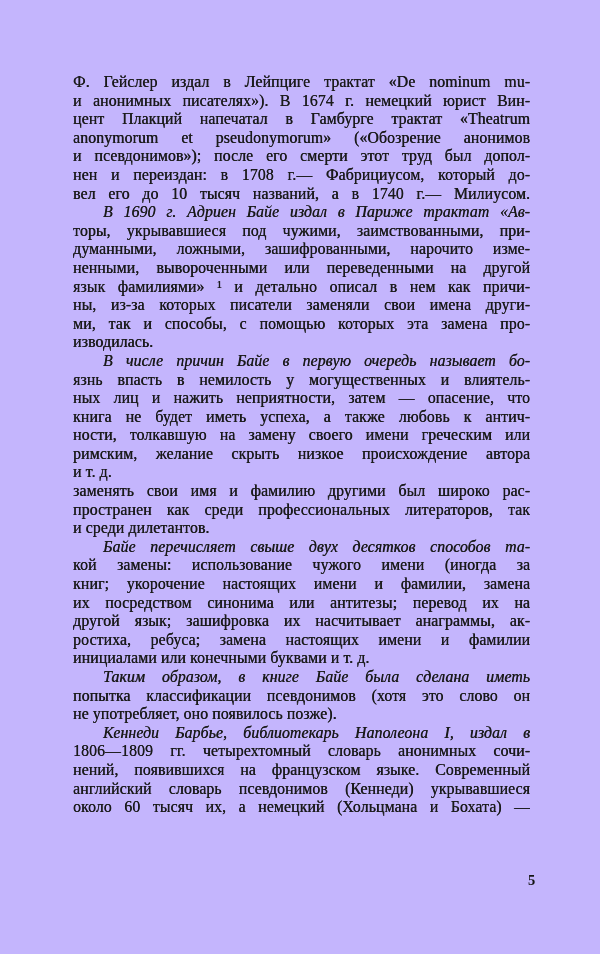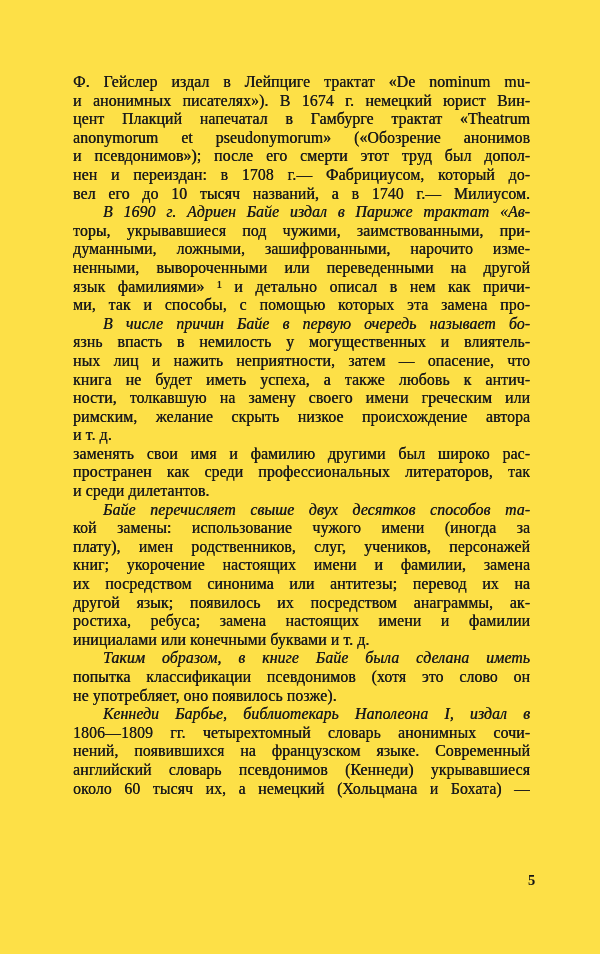--- a/index.html
+++ b/index.html
@@ -9,21 +9,21 @@
   body {
     width: 600px;
     height: 954px;
     background: #ffffff;
     font-family: "Liberation Serif", serif;
   }
   .page {
     position: relative;
     width: 600px;
     height: 954px;
-    background: #fde047;
+    background: #c4b5fd;
     overflow: hidden;
   }
   .text-block {
     position: absolute;
     left: 73px;
     top: 73px;
     width: 457px;
     color: #1b1b1b;
     font-size: 15.8px;
   }
@@ -73,43 +73,44 @@
         <div class="line">и псевдонимов»); после его смерти этот труд был допол-</div>
         <div class="line">нен и переиздан: в 1708 г.— Фабрициусом, который до-</div>
         <div class="line">вел его до 10 тысяч названий, а в 1740 г.— Милиусом.</div>
       </div>
       <div class="paragraph">
         <div class="line first-indent">В 1690 г. Адриен Байе издал в Париже трактат «Ав-</div>
         <div class="line">торы, укрывавшиеся под чужими, заимствованными, при-</div>
         <div class="line">думанными, ложными, зашифрованными, нарочито изме-</div>
         <div class="line">ненными, вывороченными или переведенными на другой</div>
         <div class="line">язык фамилиями» ¹ и детально описал в нем как причи-</div>
+        <div class="line">ны, из-за которых писатели заменяли свои имена други-</div>
         <div class="line">ми, так и способы, с помощью которых эта замена про-</div>
+        <div class="line endpara">изводилась.</div>
       </div>
       <div class="paragraph">
         <div class="line first-indent">В числе причин Байе в первую очередь называет бо-</div>
         <div class="line">язнь впасть в немилость у могущественных и влиятель-</div>
         <div class="line">ных лиц и нажить неприятности, затем — опасение, что</div>
         <div class="line">книга не будет иметь успеха, а также любовь к антич-</div>
         <div class="line">ности, толкавшую на замену своего имени греческим или</div>
         <div class="line">римским, желание скрыть низкое происхождение автора</div>
         <div class="line endpara">и т. д.</div>
       </div>
       <div class="paragraph">
         <div class="line">заменять свои имя и фамилию другими был широко рас-</div>
         <div class="line">пространен как среди профессиональных литераторов, так</div>
         <div class="line endpara">и среди дилетантов.</div>
       </div>
       <div class="paragraph">
         <div class="line first-indent">Байе перечисляет свыше двух десятков способов та-</div>
         <div class="line">кой замены: использование чужого имени (иногда за</div>
-        <div class="line">плату), имен родственников, слуг, учеников, персонажей</div>
         <div class="line">книг; укорочение настоящих имени и фамилии, замена</div>
         <div class="line">их посредством синонима или антитезы; перевод их на</div>
-        <div class="line">другой язык; появилось их посредством анаграммы, ак-</div>
+        <div class="line">другой язык; зашифровка их насчитывает анаграммы, ак-</div>
         <div class="line">ростиха, ребуса; замена настоящих имени и фамилии</div>
         <div class="line endpara">инициалами или конечными буквами и т. д.</div>
       </div>
       <div class="paragraph">
         <div class="line first-indent">Таким образом, в книге Байе была сделана иметь</div>
         <div class="line">попытка классификации псевдонимов (хотя это слово он</div>
         <div class="line endpara">не употребляет, оно появилось позже).</div>
       </div>
       <div class="paragraph">
         <div class="line first-indent">Кеннеди Барбье, библиотекарь Наполеона I, издал в</div>

